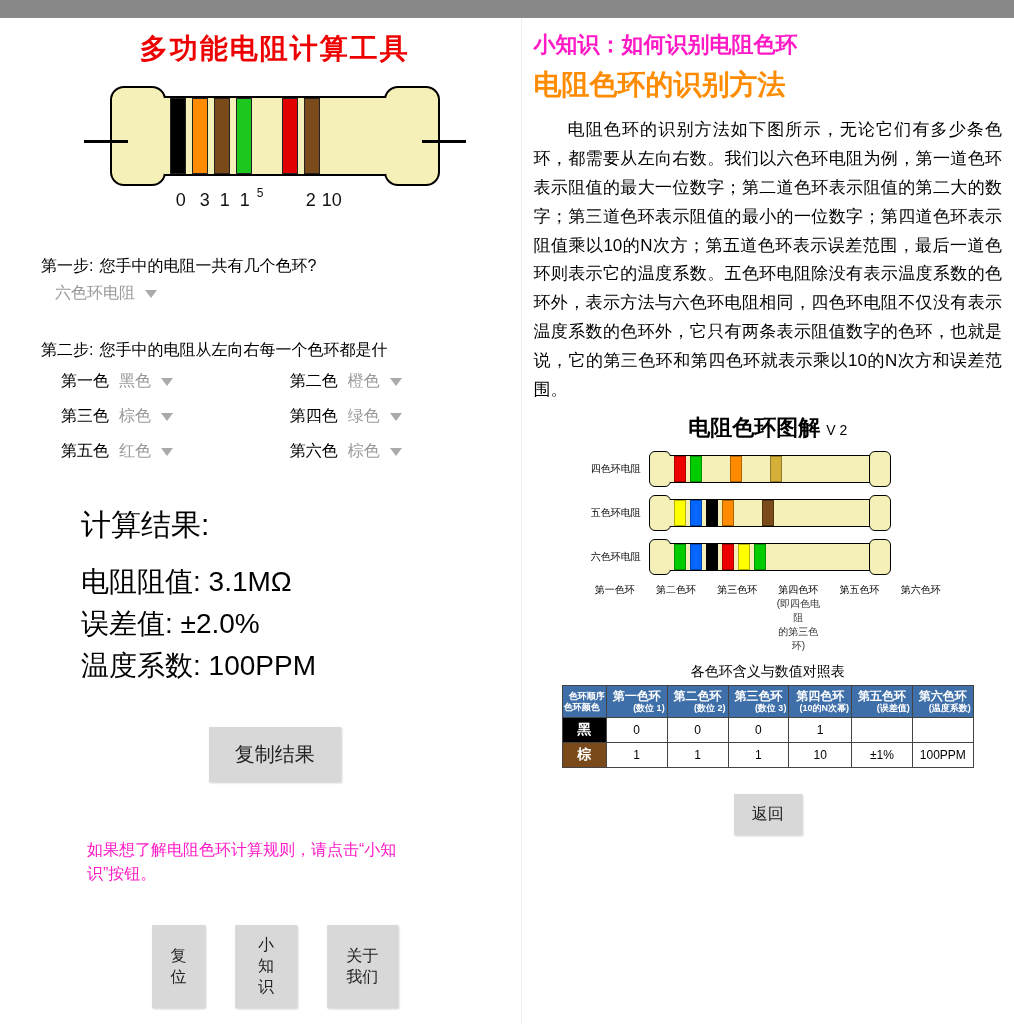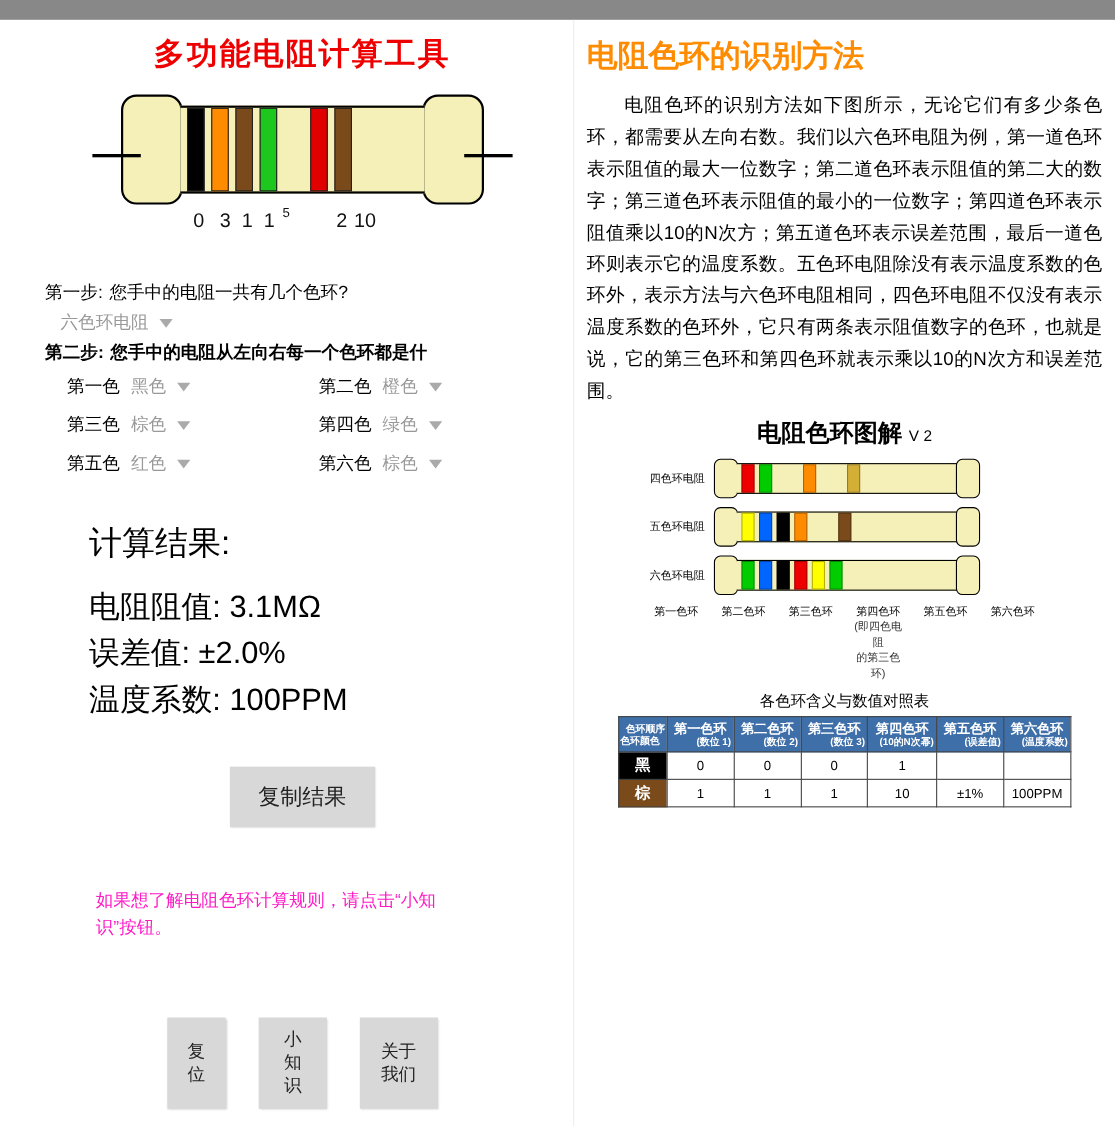--- a/index.html
+++ b/index.html
@@ -29,21 +29,21 @@
   .band-labels span { position: absolute; }
   .band-labels .d1 { left: 66px; }
   .band-labels .d2 { left: 90px; }
   .band-labels .d3 { left: 110px; }
   .band-labels .d4 { left: 130px; }
   .band-labels .exp { left: 147px; top: -4px; font-size: 12px; }
   .band-labels .tol { left: 196px; }
   .band-labels .tmp { left: 212px; }
 
   .step-row { font-size: 16px; margin-top: 44px; display: flex; gap: 6px; }
-  .step-row.second { margin-top: 6px; font-weight: bold; }
+  .step-row.second { margin-top: 36px; }
   .step-label { white-space: nowrap; }
   .step-text { flex: 1; overflow: hidden; text-overflow: ellipsis; white-space: nowrap; }
 
   .drop { display: inline-flex; align-items: center; gap: 10px; color: #999; font-size: 16px; cursor: pointer; }
   .drop .tri { width: 0; height: 0; border-left: 6px solid transparent; border-right: 6px solid transparent; border-top: 8px solid #aaa; }
   .type-drop { margin: 6px 0 0 14px; }
 
   .color-grid { margin-top: 10px; display: grid; grid-template-columns: auto 1fr auto 1fr; row-gap: 14px; column-gap: 10px; align-items: center; font-size: 16px; margin-left: 20px; }
   .color-grid .lbl { color: #000; }
   .color-grid .drop { width: 120px; }
@@ -188,20 +188,21 @@
     <div class="hint">如果想了解电阻色环计算规则，请点击“小知识”按钮。</div>
 
     <div class="bottom-btns">
       <button class="btn sm">复位</button>
       <button class="btn sm">小知识</button>
       <button class="btn sm">关于我们</button>
     </div>
   </div>
 
   <div class="pane">
+    <div class="tip-title">小知识：如何识别电阻色环</div>
     <div class="tip-sub">电阻色环的识别方法</div>
     <div class="tip-body">电阻色环的识别方法如下图所示，无论它们有多少条色环，都需要从左向右数。我们以六色环电阻为例，第一道色环表示阻值的最大一位数字；第二道色环表示阻值的第二大的数字；第三道色环表示阻值的最小的一位数字；第四道色环表示阻值乘以10的N次方；第五道色环表示误差范围，最后一道色环则表示它的温度系数。五色环电阻除没有表示温度系数的色环外，表示方法与六色环电阻相同，四色环电阻不仅没有表示温度系数的色环外，它只有两条表示阻值数字的色环，也就是说，它的第三色环和第四色环就表示乘以10的N次方和误差范围。</div>
 
     <div class="diagram-title">
       <span>电阻色环图解</span><small>V 2</small>
     </div>
 
     <div class="diagram">
       <div class="drow">
         <div class="rlabel">四色环电阻</div>
@@ -293,14 +294,17 @@
           <td>1</td>
           <td>1</td>
           <td>1</td>
           <td>10</td>
           <td>±1%</td>
           <td>100PPM</td>
         </tr>
       </tbody>
     </table>
 
+    <div class="back-wrap">
+      <button class="btn sm">返回</button>
+    </div>
   </div>
 </div>
 
 </body></html>

